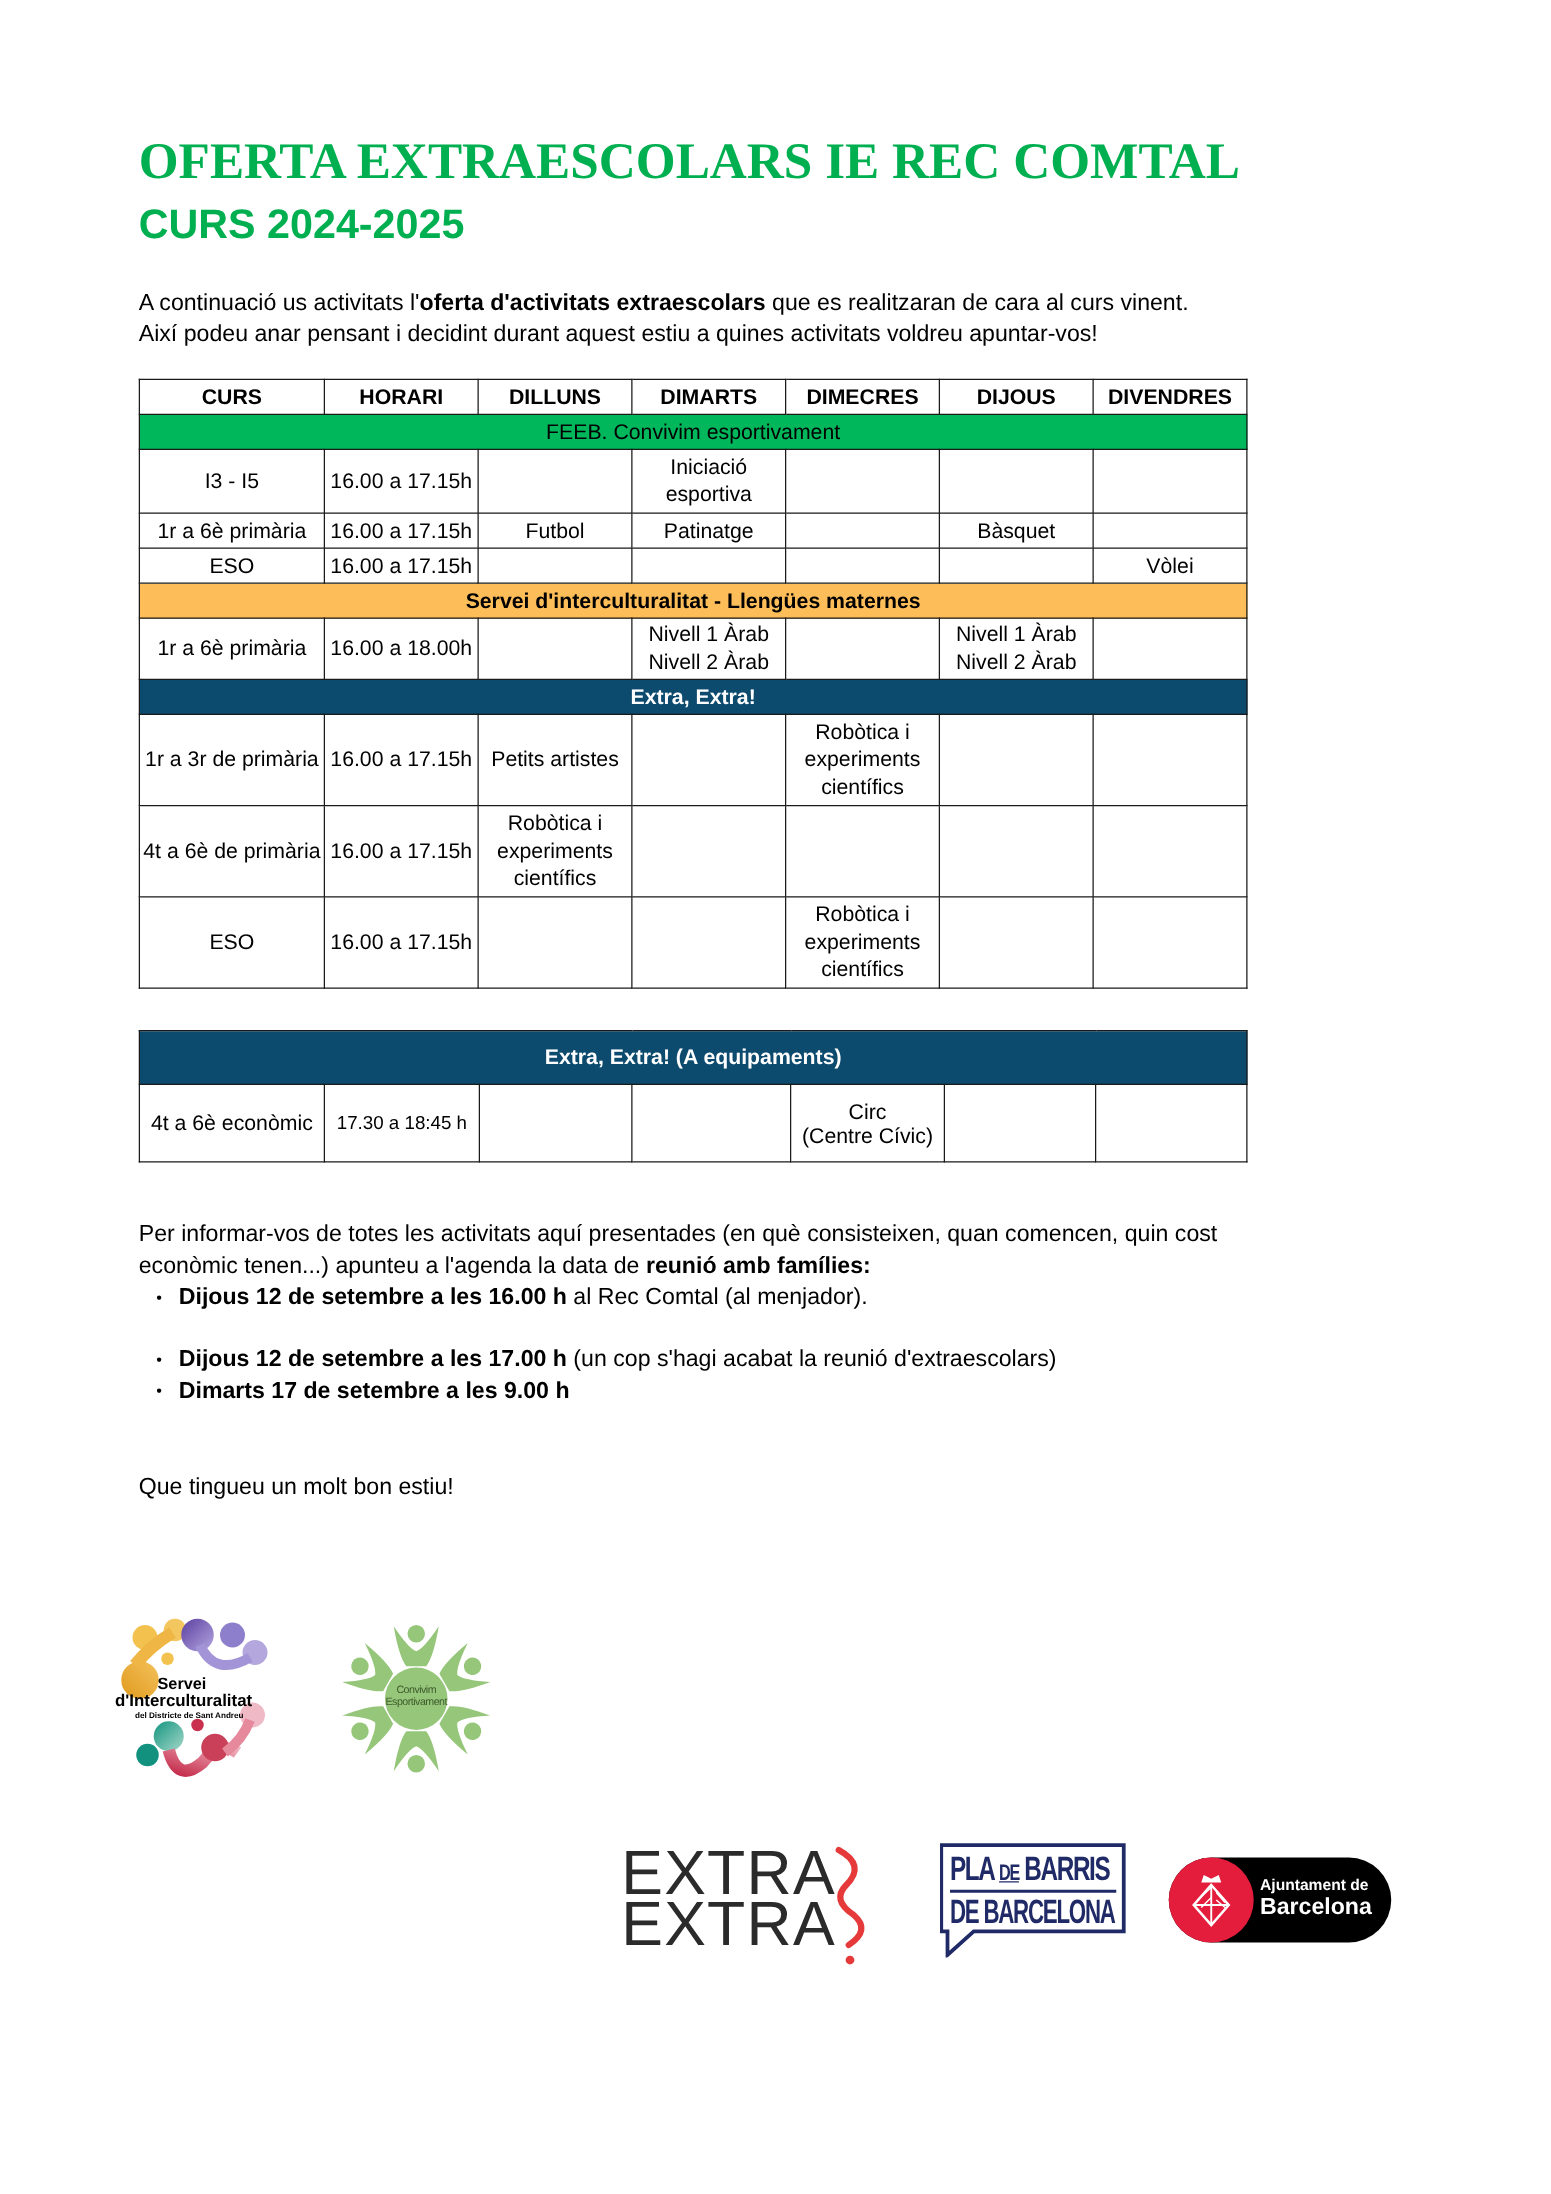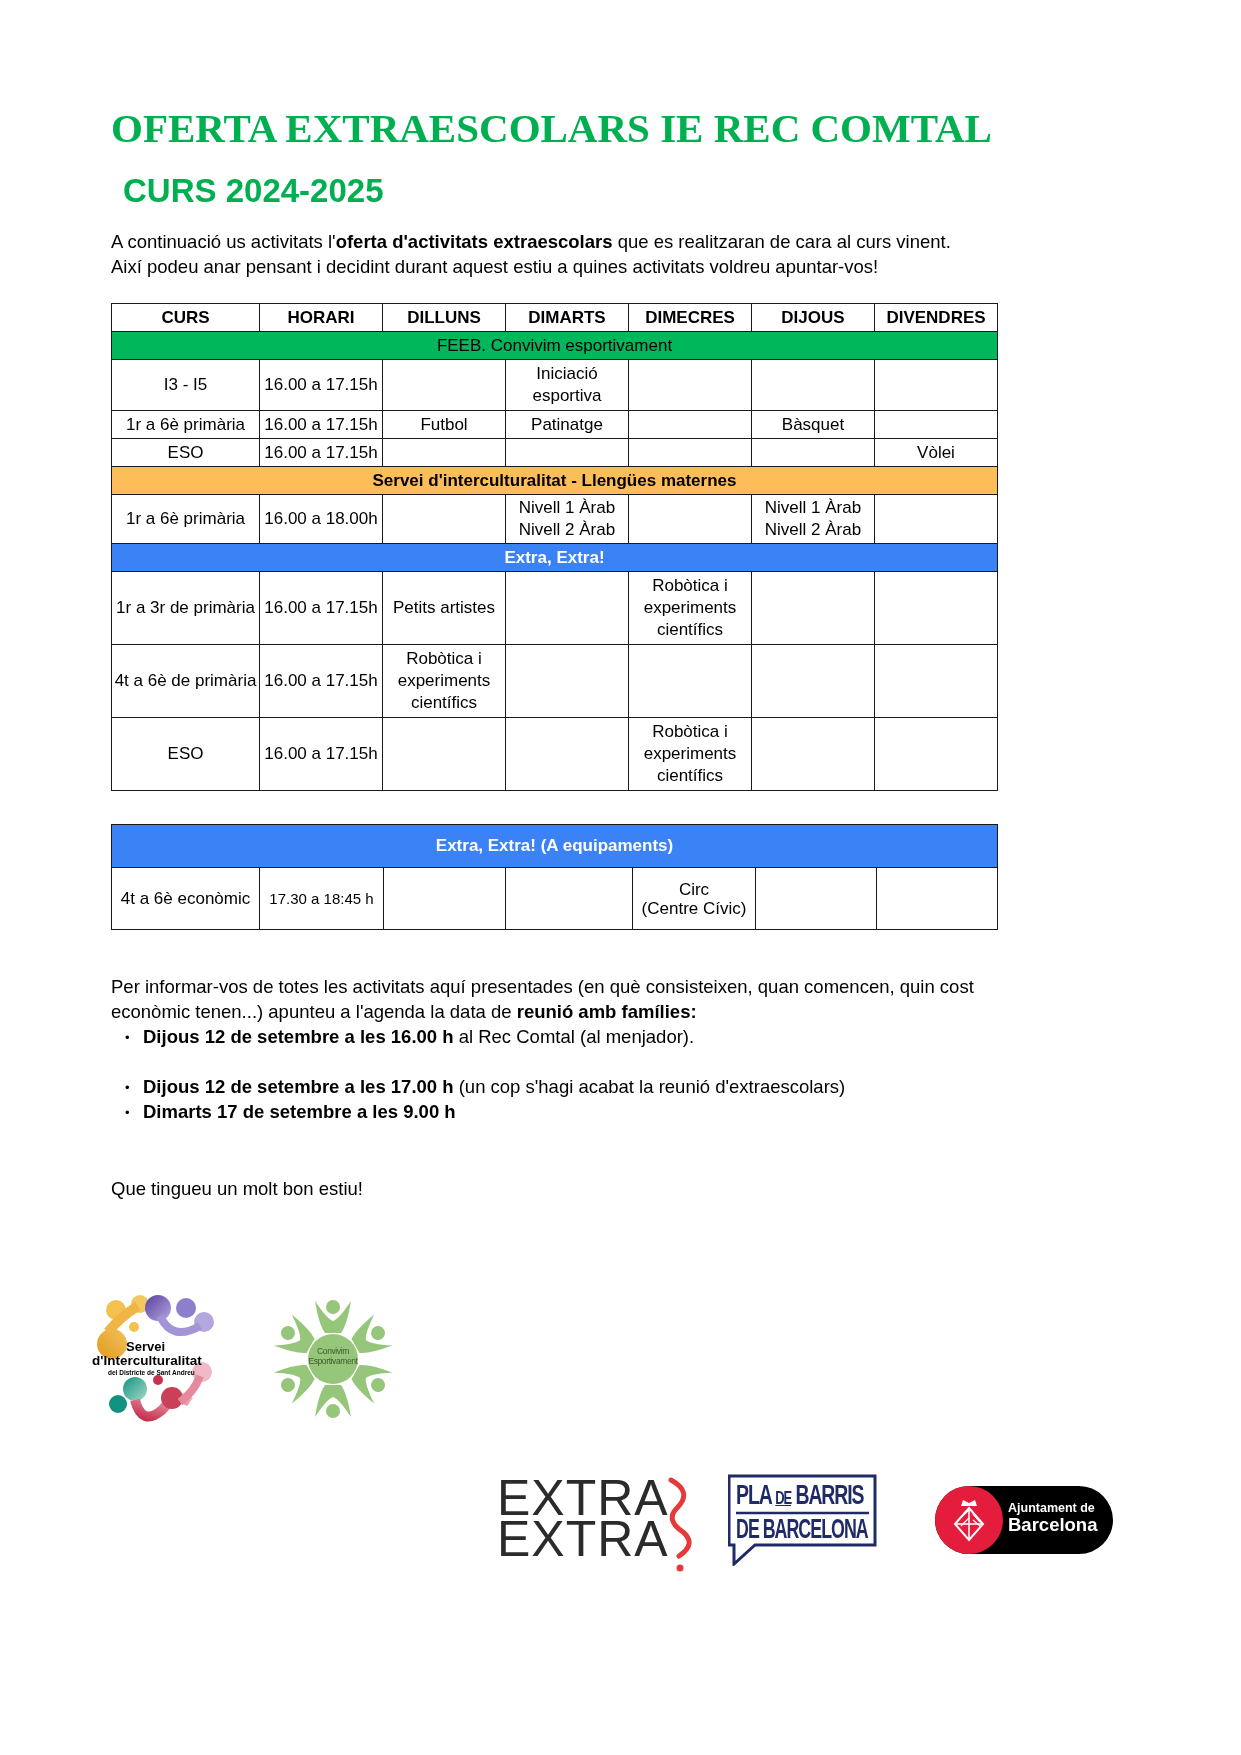--- a/index.html
+++ b/index.html
@@ -1,28 +1,28 @@
 <!DOCTYPE html>
 <html><head>
 <meta charset="utf-8">
 <style>
   html, body { margin: 0; padding: 0; background: #ffffff; }
   body { width: 1241px; height: 1755px; position: relative; overflow: hidden;
          font-family: "Liberation Sans", sans-serif; color: #000; }
   .title { position: absolute; left: 111px; top: 104px; font-size: 41px; font-weight: bold; color: #00b050; margin: 0; letter-spacing: 0px; white-space: nowrap; font-family: Liberation Serif, serif; }
-  .subtitle { position: absolute; left: 111px; top: 160px; font-size: 33px; font-weight: bold; color: #00b050; margin: 12px; white-space: nowrap; }
+  .subtitle { position: absolute; left: 111px; top: 160px; font-size: 33px; font-weight: bold; color: #00b050; margin: 0; white-space: nowrap; }
   .intro { position: absolute; left: 111px; top: 229px; font-size: 18.5px; line-height: 25px; margin: 0; white-space: nowrap; }
   .intro p { margin: 0; }
 
   table.sched { position: absolute; left: 111px; border-collapse: collapse; table-layout: fixed; font-size: 17px; }
   table.sched td, table.sched th { border: 1.5px solid #1a1a1a; text-align: center; vertical-align: middle; padding: 0 2px; line-height: 22px; }
   table.sched th { font-weight: bold; font-size: 17px; }
   .sec-green td { background: #00b75c; font-weight: normal; margin-left: 16px; }
   .sec-orange td { background: #fdbd59; font-weight: bold; }
-  .sec-blue td { background: #3b82f6; color: #ffffff; font-weight: bold; }
+  .sec-blue td { background: #0c4a6e; color: #ffffff; font-weight: bold; }
   #t1 { top: 303px; width: 886px; padding-left: 28px; }
   #t2 { top: 824px; width: 886px; }
   #t2 td { font-size: 17px; }
   .small { font-size: 15px !important; }
 
   .info { position: absolute; left: 111px; font-size: 18.5px; line-height: 25px; white-space: nowrap; }
   .info p { margin: 0; }
   .info ul { margin: 0; padding: 0 0 0 32px; list-style: none; }
   .info li { position: relative; }
   .info li::before { content: "•"; position: absolute; left: -18px; font-size: 13px; top: 1px; }
@@ -261,21 +261,21 @@
   <div style="font-family:'Liberation Sans',sans-serif; font-size:50px; line-height:41px; color:#2b2b2b; letter-spacing:1px; position:absolute; left:0; top:4px;">
     <div>EXTRA</div>
     <div>EXTRA</div>
   </div>
   <svg width="40" height="104" viewBox="0 0 40 104" style="position:absolute; left:166px; top:0;">
     <path d="M8 6 Q30 18 14 34 Q2 46 20 58 Q34 70 16 82" stroke="#e63a3a" stroke-width="5" fill="none" stroke-linecap="round"></path>
     <circle cx="17" cy="94" r="3.5" fill="#e63a3a"></circle>
   </svg>
 </div>
 
-<div class="logo" style="left:728px; top:1474px; width:179px; height:92px;">
+<div class="logo" style="left:752px; top:1474px; width:179px; height:92px;">
   <svg width="149" height="92" viewBox="0 0 149 92" style="position:absolute; left:0; top:0;">
     <path d="M1 2 H147 V71 H27 L6 90 V71 H1 Z" fill="#fff" stroke="#1f2a66" stroke-width="3"></path>
     <line x1="8" y1="39" x2="141" y2="39" stroke="#1f2a66" stroke-width="2.5"></line>
   </svg>
   <div style="position:absolute; left:8px; top:7px; width:134px; font-weight:bold; color:#1f2a66; font-size:27px; line-height:28px; letter-spacing:-1.5px; white-space:nowrap; transform:scaleX(0.72); transform-origin:left;">
     <span>PLA</span> <span style="font-size:18px; text-decoration:underline;">DE</span> <span>BARRIS</span>
   </div>
   <div style="position:absolute; left:8px; top:40px; font-weight:bold; color:#1f2a66; font-size:27px; line-height:30px; letter-spacing:-1.5px; white-space:nowrap; transform:scaleX(0.66); transform-origin:left;">DE BARCELONA</div>
 </div>
 

